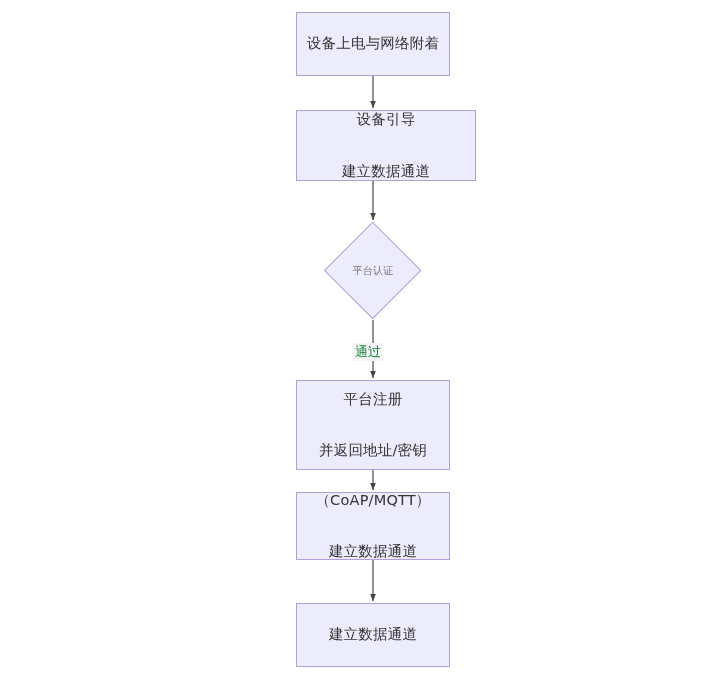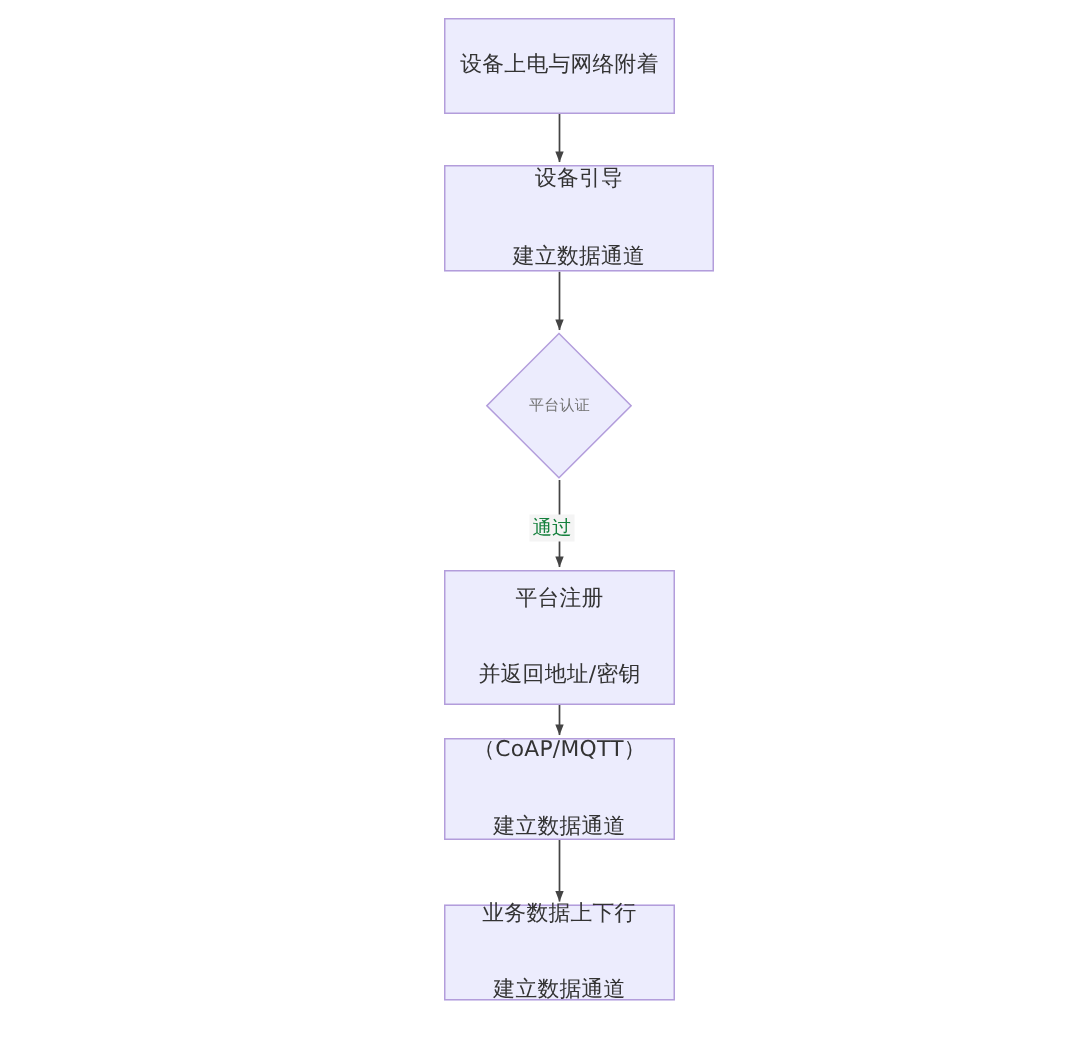--- a/index.html
+++ b/index.html
@@ -139,15 +139,14 @@
   <span class="line">平台注册</span>
   <span class="line">并返回地址/密钥</span>
 </div>
 
 <div class="node node-process" id="node-data-channel">
   <span class="line">（CoAP/MQTT）</span>
   <span class="line">建立数据通道</span>
 </div>
 
 <div class="node node-process" id="node-business-data">
-  <span class="line">业务数据上下行</span>
   <span class="line">建立数据通道</span>
 </div>
 
 </body></html>

